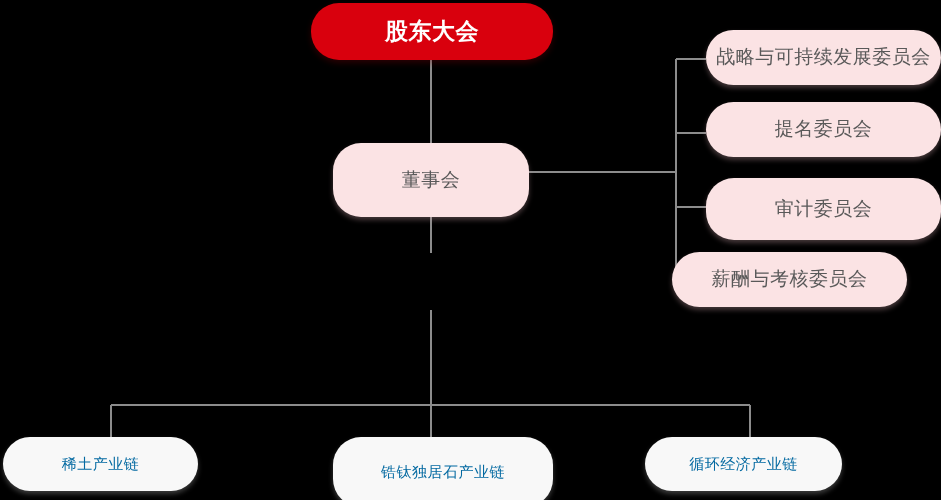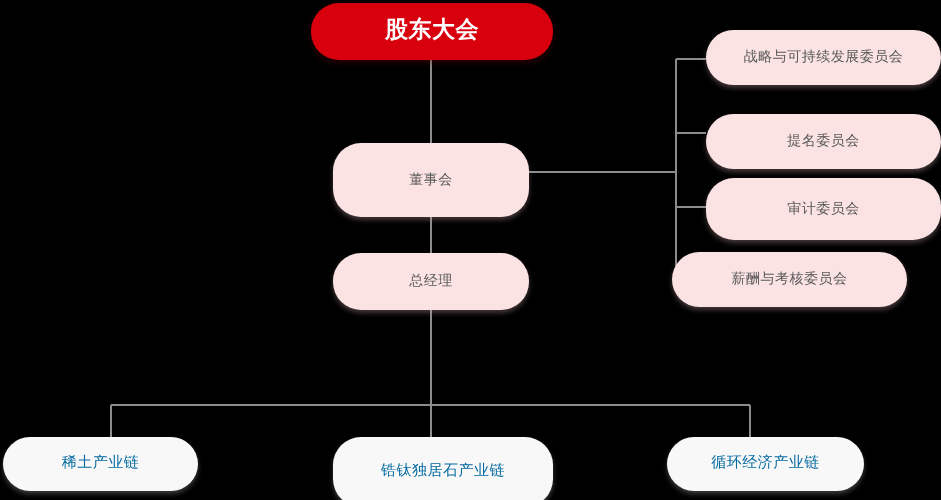--- a/index.html
+++ b/index.html
@@ -29,33 +29,32 @@
     box-sizing: border-box;
     display: flex;
     align-items: center;
     justify-content: center;
     text-align: center;
     border-radius: 28px;
     letter-spacing: 0.5px;
     line-height: 1.2;
     white-space: nowrap;
     z-index: 2;
-    font-family: Liberation Mono, monospace;
   }
   .node-root {
     background: #d9000d;
     color: #ffffff;
     font-size: 23px;
     font-weight: bold;
     box-shadow: 0 3px 6px rgba(120, 0, 8, 0.35);
   }
   .node-pink {
     background: #fbe3e4;
     color: #595959;
-    font-size: 14px;
+    font-size: 19px;
     font-weight: normal;
     box-shadow: 0 3px 5px rgba(200, 160, 165, 0.35);
   }
   .node-white {
     background: #f8f8f8;
     color: #0369a1;
     font-size: 15px;
     font-weight: normal;
     box-shadow: 0 3px 5px rgba(170, 170, 170, 0.35);
   }
@@ -84,29 +83,28 @@
       <line x1="111" y1="405" x2="111" y2="437"></line>
       <line x1="431" y1="405" x2="431" y2="437"></line>
       <line x1="750" y1="405" x2="750" y2="437"></line>
     </g>
   </svg>
 
   <div class="node node-root" style="left:311px; top:3px; width:242px; height:57px;">股东大会</div>
 
   <div class="node node-pink" style="left:333px; top:143px; width:196px; height:74px;">董事会</div>
 
-  <div class="node node-pink" style="left:333px; top:253px; width:196px; height:57px;">总经理</div>
 
   <div class="node node-pink" style="left:706px; top:30px; width:235px; height:55px;">战略与可持续发展委员会</div>
 
-  <div class="node node-pink" style="left:706px; top:114px; width:235px; height:55px;">提名委员会</div>
+  <div class="node node-pink" style="left:706px; top:102px; width:235px; height:55px;">提名委员会</div>
 
   <div class="node node-pink" style="left:706px; top:178px; width:235px; height:62px;">审计委员会</div>
 
   <div class="node node-pink" style="left:672px; top:252px; width:235px; height:55px;">薪酬与考核委员会</div>
 
   <div class="node node-white" style="left:3px; top:437px; width:195px; height:54px;">稀土产业链</div>
 
   <div class="node node-white" style="left:333px; top:437px; width:220px; height:70px;">锆钛独居石产业链</div>
 
-  <div class="node node-white" style="left:667px; top:437px; width:197px; height:54px;">循环经济产业链</div>
+  <div class="node node-white" style="left:645px; top:437px; width:197px; height:54px;">循环经济产业链</div>
 
 </div>
 
 </body></html>

